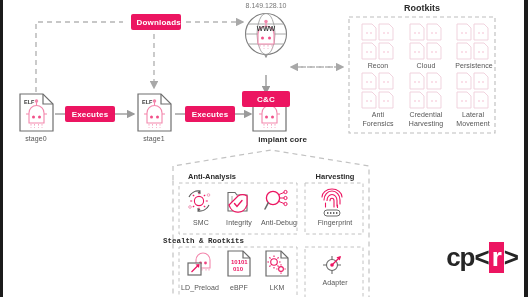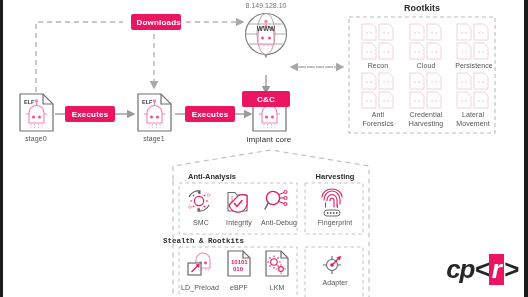--- a/index.html
+++ b/index.html
@@ -9,26 +9,26 @@
     font-family:"Liberation Sans", sans-serif;
     position:relative;
     overflow:hidden;
     border-left:3px solid #1b1b1b;
     border-right:4px solid #1b1b1b;
     box-sizing:border-box;
   }
   #stage{position:absolute;left:0;top:0;width:521px;height:297px;}
   svg#canvas{position:absolute;left:0;top:0;}
   .lbl{position:absolute;font-size:7px;color:#555;letter-spacing:.1px;white-space:nowrap;text-align:center;}
-  .lbl.bold{font-weight:normal;color:#2b2b2b;}
+  .lbl.bold{font-weight:bold;color:#2b2b2b;text-align:right;}
   .pillbox{position:absolute;background:#ec1561;color:#fff;font-size:8px;font-weight:bold;
            display:flex;align-items:center;justify-content:center;border-radius:2px;letter-spacing:.2px;}
   .sect-title{position:absolute;font-size:7.5px;font-weight:bold;color:#2b2b2b;}
-  .logo{position:absolute;right:6px;bottom:12px;font-size:26px;font-weight:bold;color:#262626;
-        letter-spacing:-1px;display:flex;font-style:italic;}
+  .logo{position:absolute;right:6px;bottom:24px;font-size:26px;font-weight:bold;color:#262626;
+        letter-spacing:-1px;display:flex;}
   .logo .hl{background:#ec1561;color:#fff;padding:0 3px;margin:0 0px;}
   .ip{position:absolute;font-size:7px;color:#777;}
 </style>
 </head>
 <body>
 
 <div id="stage">
 
   <svg id="canvas" width="521" height="297" viewBox="0 0 521 297">
     <defs>

